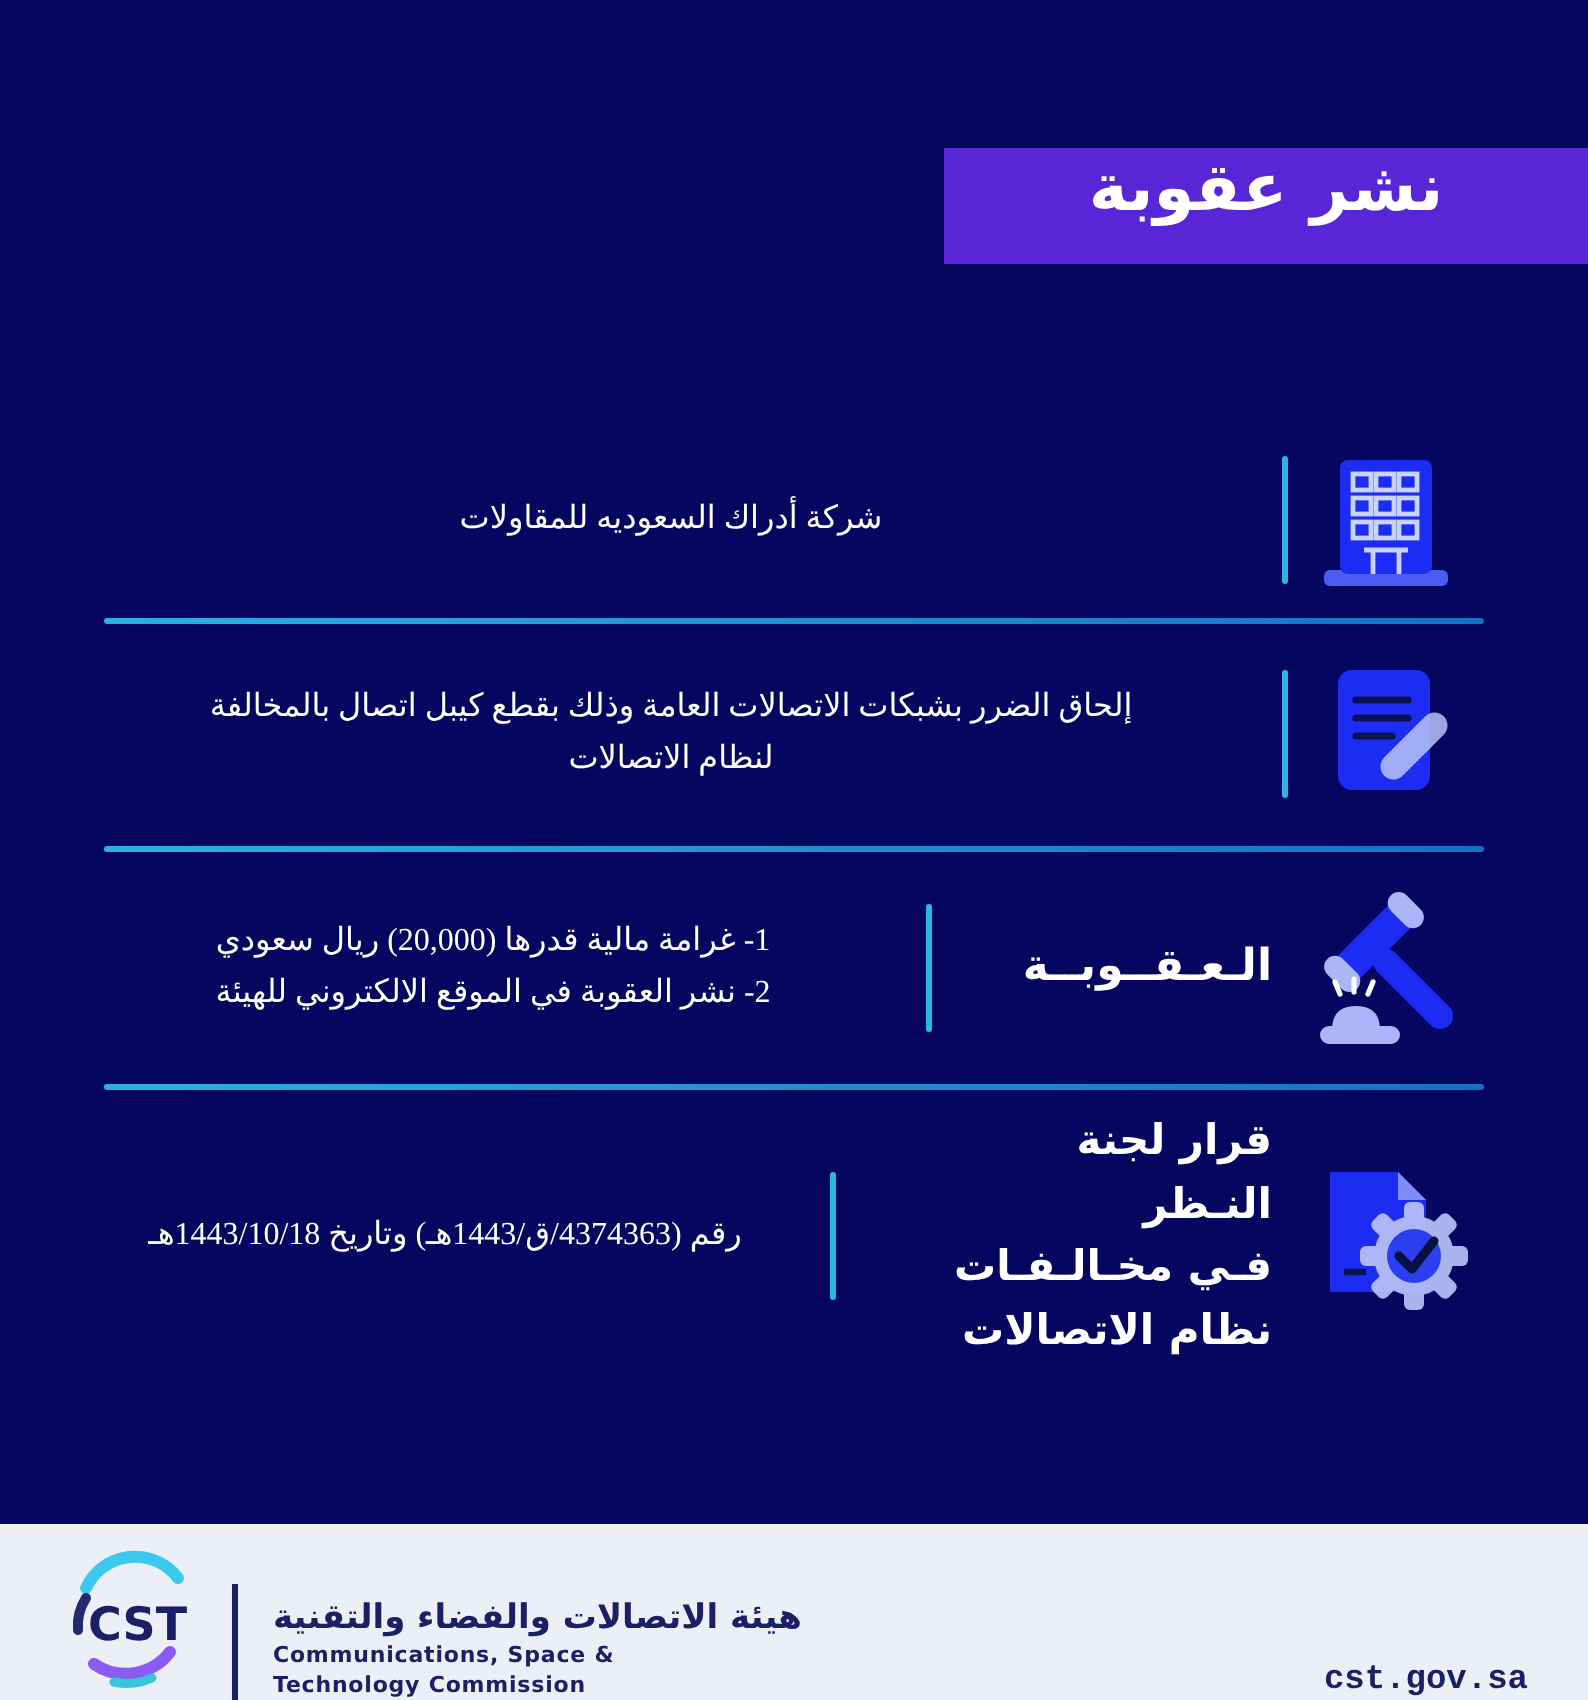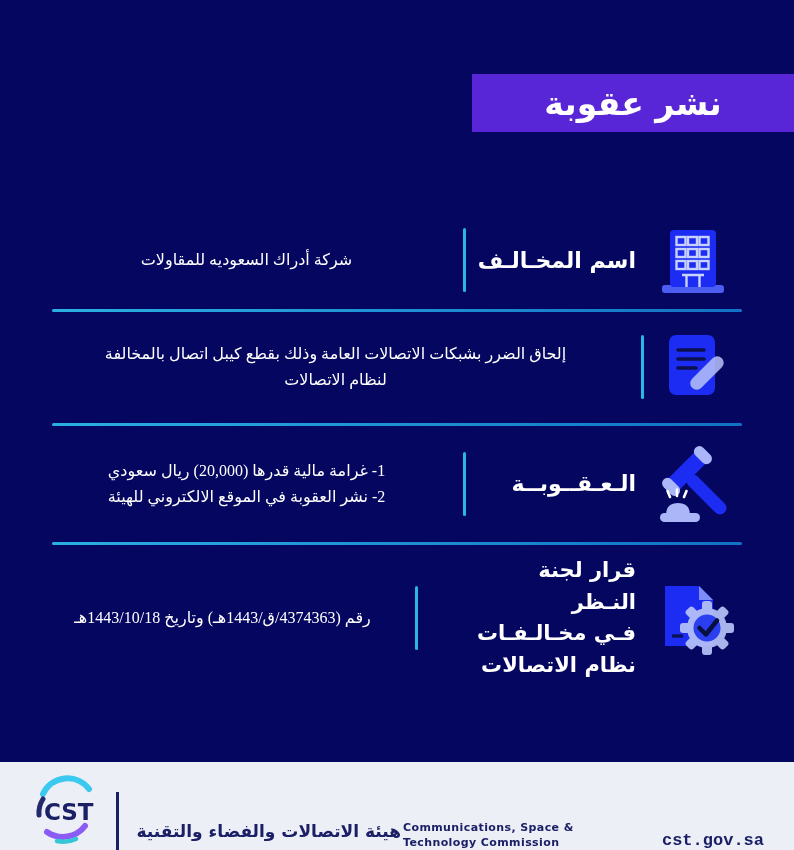--- a/index.html
+++ b/index.html
@@ -17,21 +17,21 @@
   body{
     position:relative;
     background:var(--bg);
     overflow:hidden;
     font-family:"DejaVu Sans", sans-serif;
   }
   .banner{
     position:absolute;top:74px;right:0;width:322px;height:58px;
     background:var(--banner);
     color:#fff;font-size:33px;font-weight:bold;
-    display:flex;align-items:center;justify-content:center;
+    display:flex;align-items:flex-start;justify-content:center;
     direction:rtl;
   }
   .rows{position:absolute;top:210px;left:0;right:0;}
   .row{
     display:flex;align-items:center;
     padding-left:30px;padding-right:52px;direction:ltr;
   }
   .row-1{height:100px}
   .row-2{height:114px}
   .row-3{height:119px}
@@ -57,38 +57,37 @@
   .divider-1{top:309px}
   .divider-2{top:423px}
   .divider-3{top:542px}
   .footer{
     position:absolute;left:0;right:0;bottom:0;height:88px;
     background:var(--footer-bg);
     display:flex;align-items:flex-end;
     padding:0 30px;direction:ltr;
   }
   .footer-sep{width:2.5px;height:58px;background:var(--navy-text);margin:0 18px 0 14px;flex:none;}
-  .org{display:flex;flex-direction:row;gap:2px;}
+  .org{display:flex;flex-direction:column;gap:2px;}
   .org-ar{font-weight:bold;color:var(--navy-text);font-size:17px;direction:rtl;text-align:left;}
   .org-en{font-weight:bold;color:var(--navy-text);font-size:11px;line-height:1.3;letter-spacing:.4px;white-space:pre-line;}
   .website{margin-left:auto;font-weight:bold;color:var(--navy-text);font-size:17px;font-family:Liberation Mono, monospace;}
 </style>
 </head>
 <body>
 
 <div class="banner">
   <span>نشر عقوبة</span>
 </div>
 
 <div class="rows">
 
   <div class="row row-1">
     <div class="value">شركة أدراك السعوديه للمقاولات</div>
     <div class="vline"></div>
-    <div class="label">اسم المخـالـف</div>
     <div class="icon-cell">
       <svg width="72" height="72" viewBox="0 0 72 72">
         <rect x="5" y="61" width="62" height="8" rx="3" fill="#4c5df2"></rect>
         <rect x="13" y="6" width="46" height="57" rx="4" fill="#1c2cf2"></rect>
         <g stroke="#c9d2ff" stroke-width="2.4" fill="none">
           <rect x="19.5" y="13" width="9" height="8"></rect>
             <rect x="31" y="13" width="9" height="8"></rect>
             <rect x="42.5" y="13" width="9" height="8"></rect>
           <rect x="19.5" y="25" width="9" height="8"></rect>
             <rect x="31" y="25" width="9" height="8"></rect>

